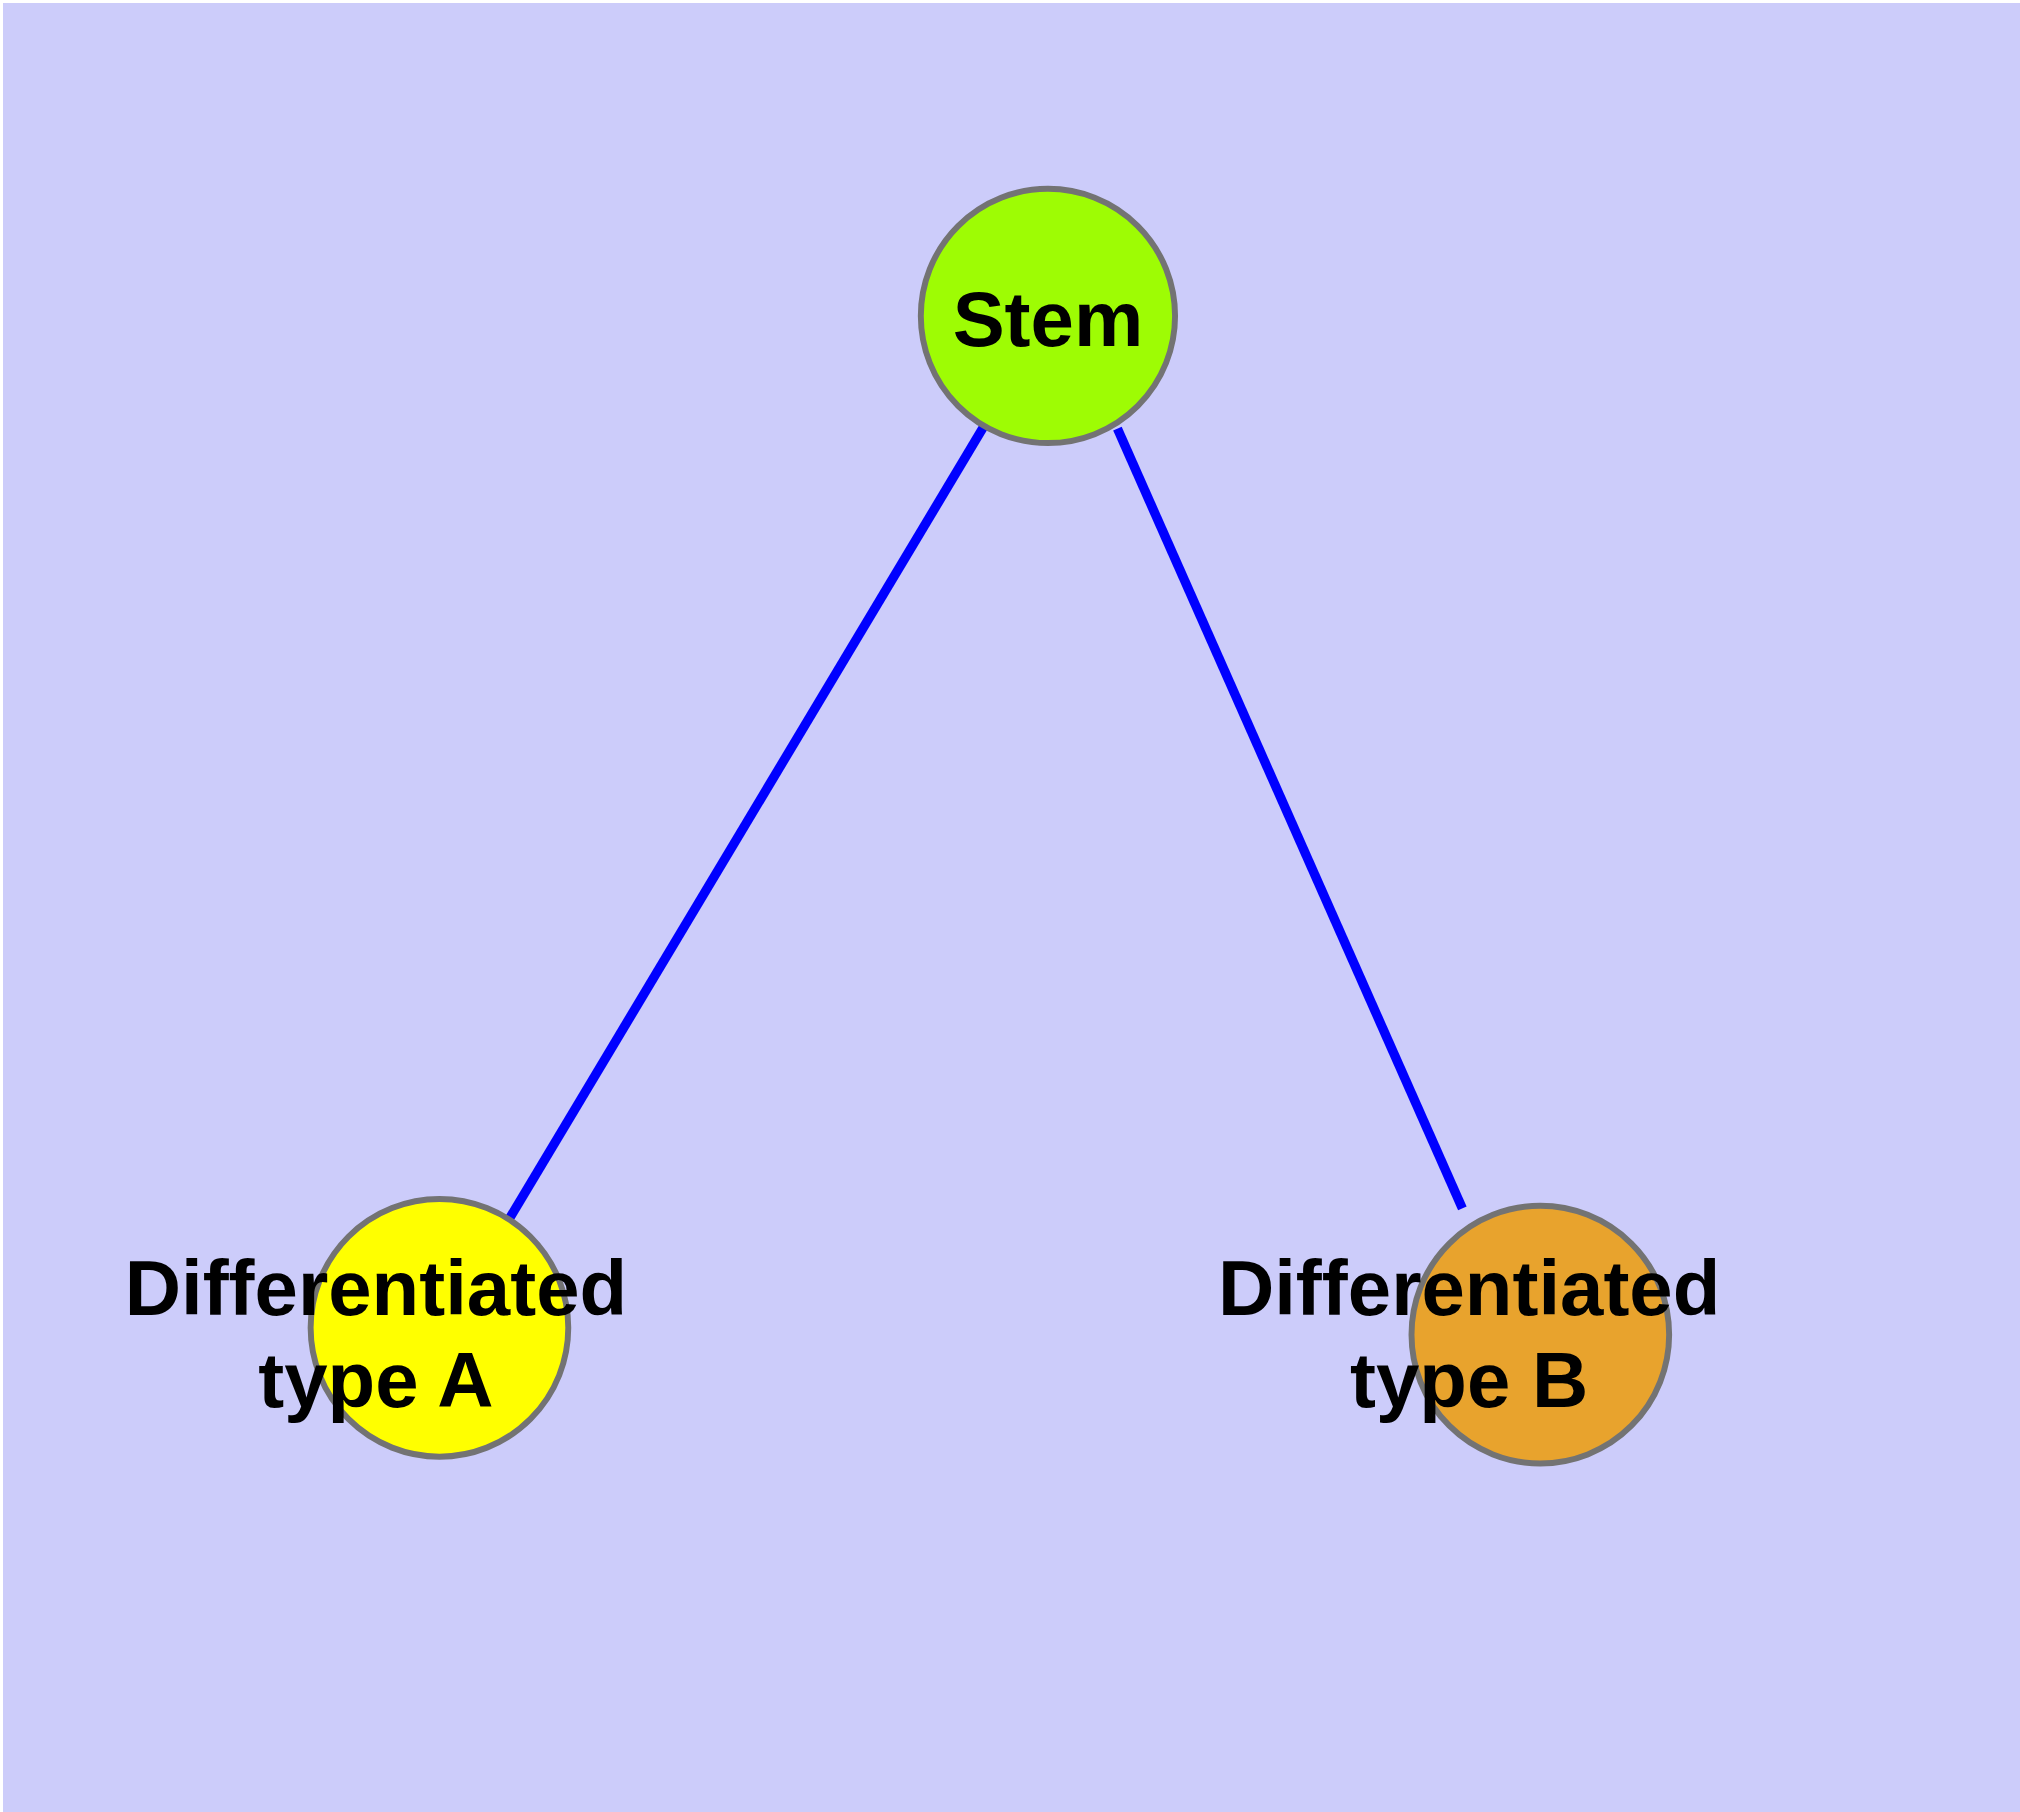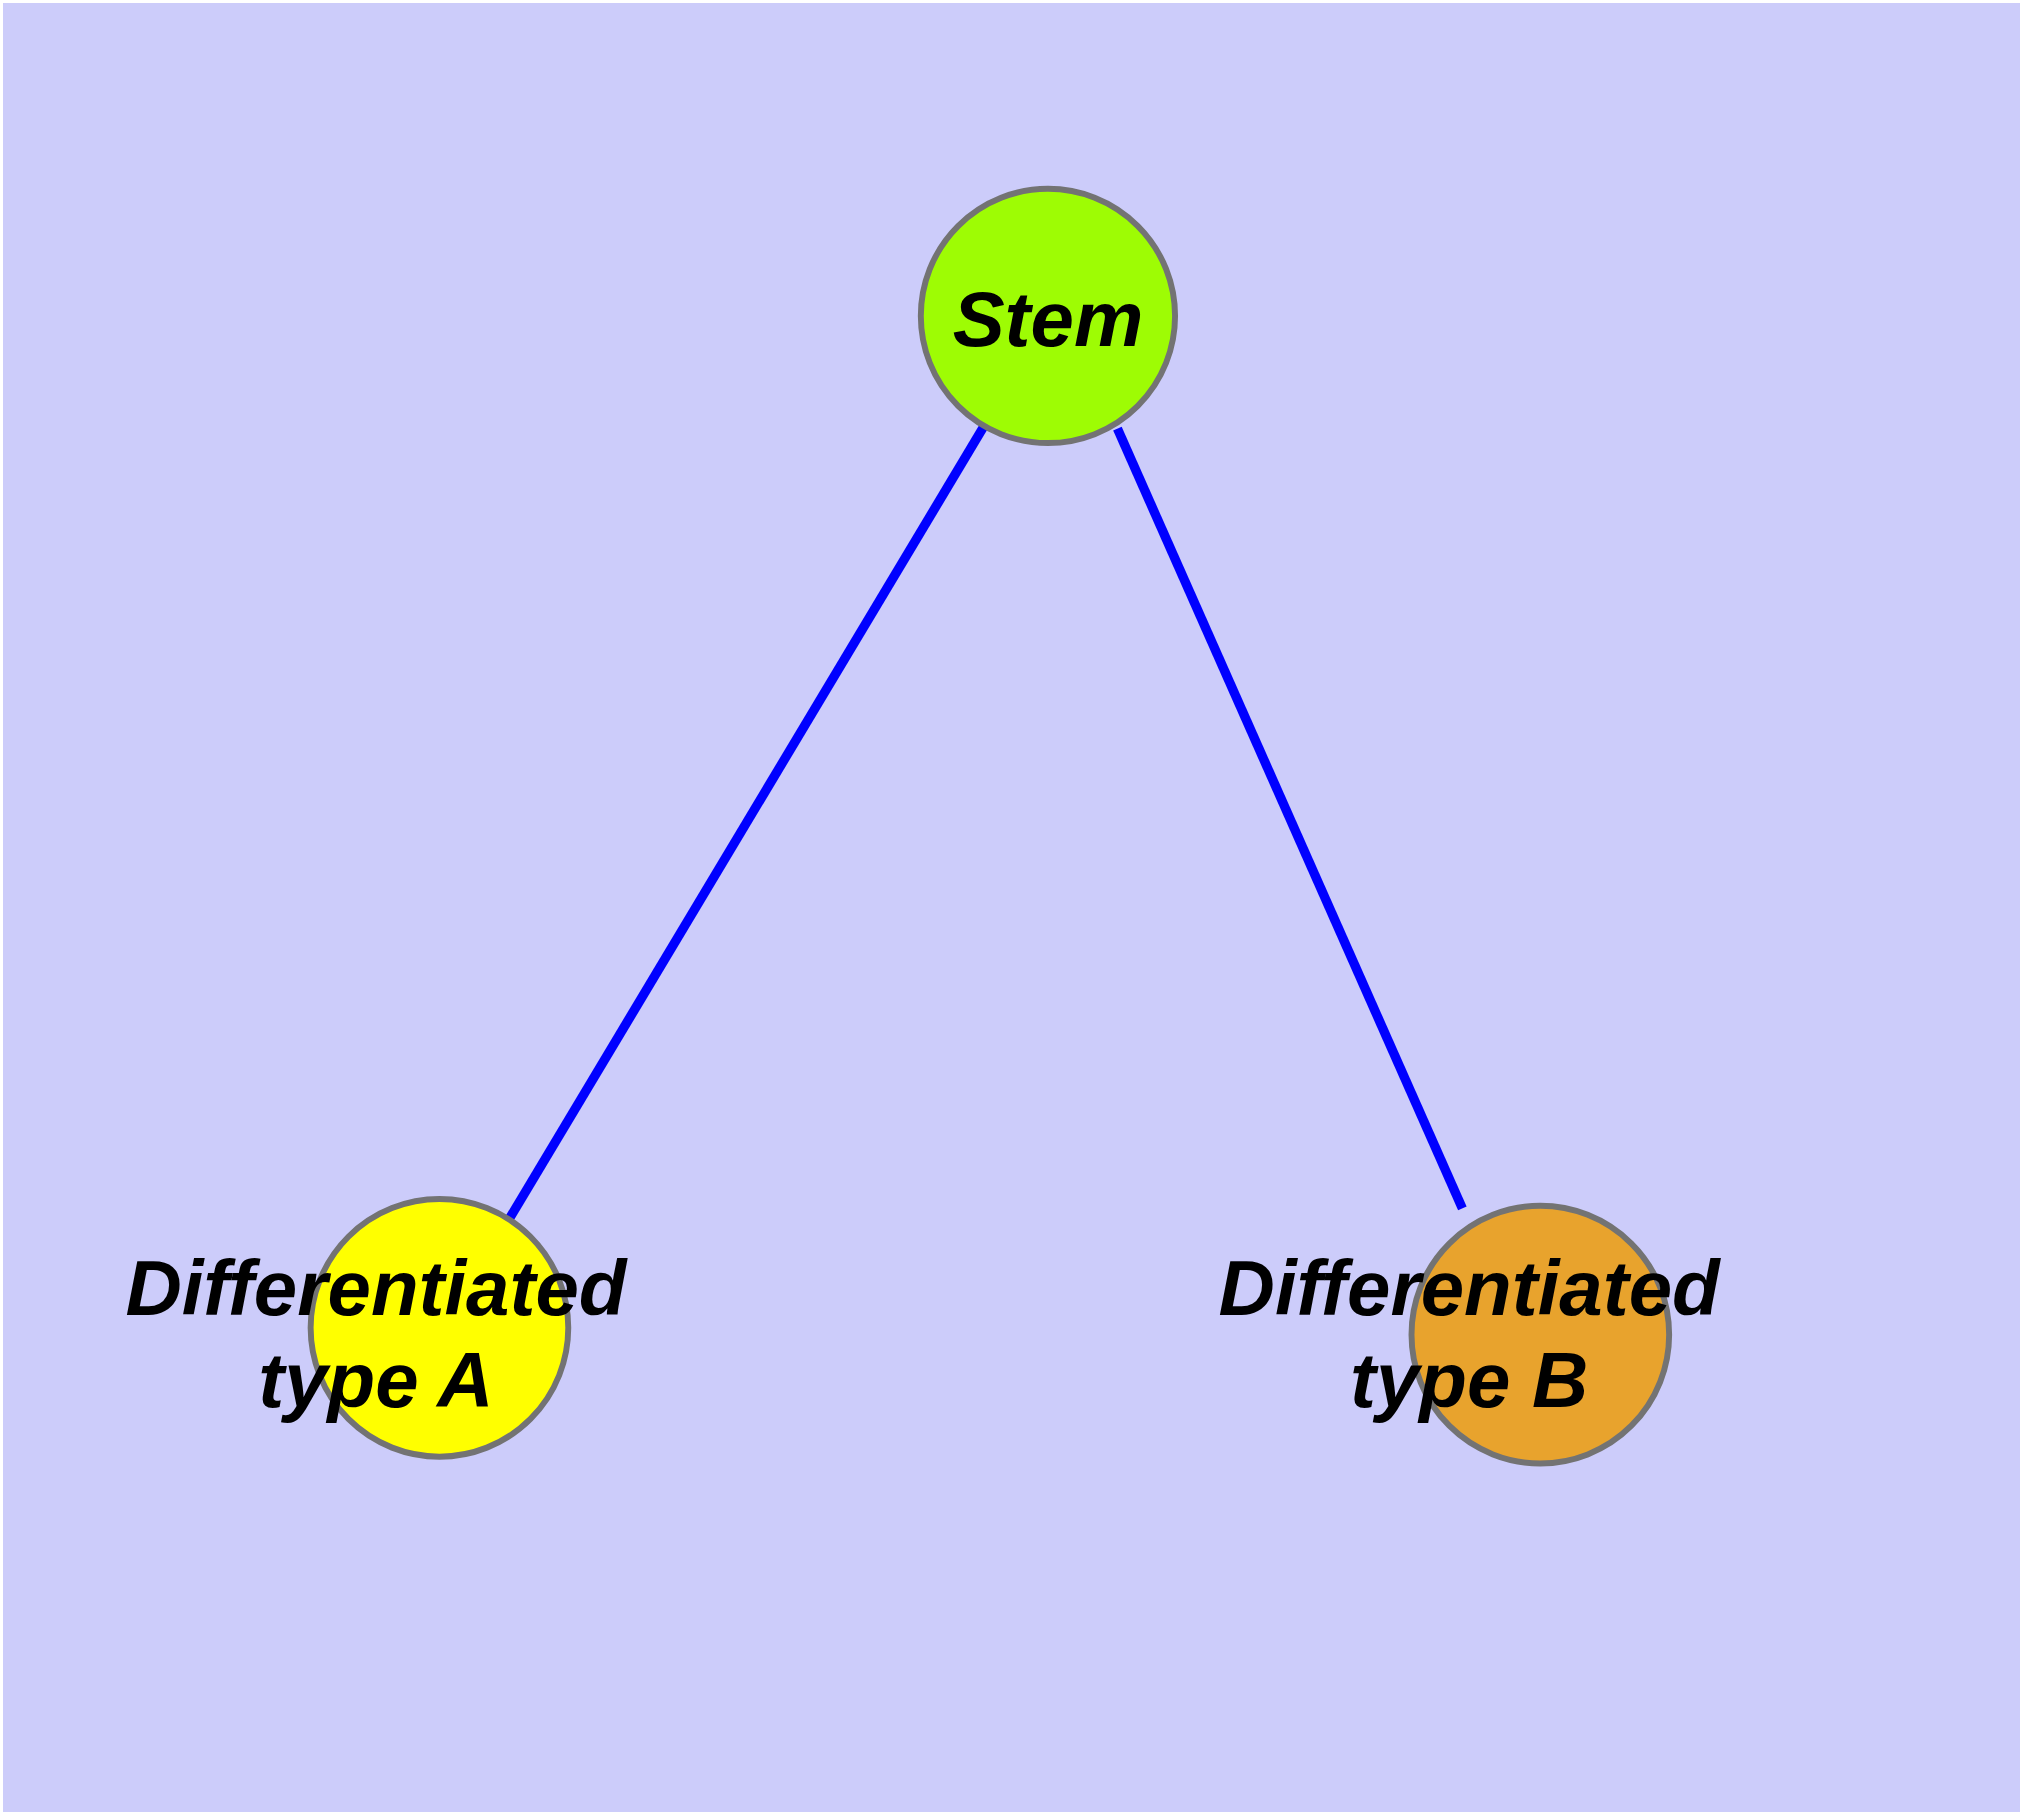--- a/index.html
+++ b/index.html
@@ -11,21 +11,20 @@
     width: 2021px;
     height: 1812px;
     overflow: hidden;
     font-family: "Liberation Sans", sans-serif;
   }
   #canvas {
     position: relative;
     width: 2021px;
     height: 1472px;
     background: #ffffff;
-    font-style: italic;
   }
   #plot-area {
     position: absolute;
     left: 3.4px;
     top: 3.4px;
     width: 2017px;
     height: 1809px;
     background: #ccccfa;
     overflow: hidden;
   }

